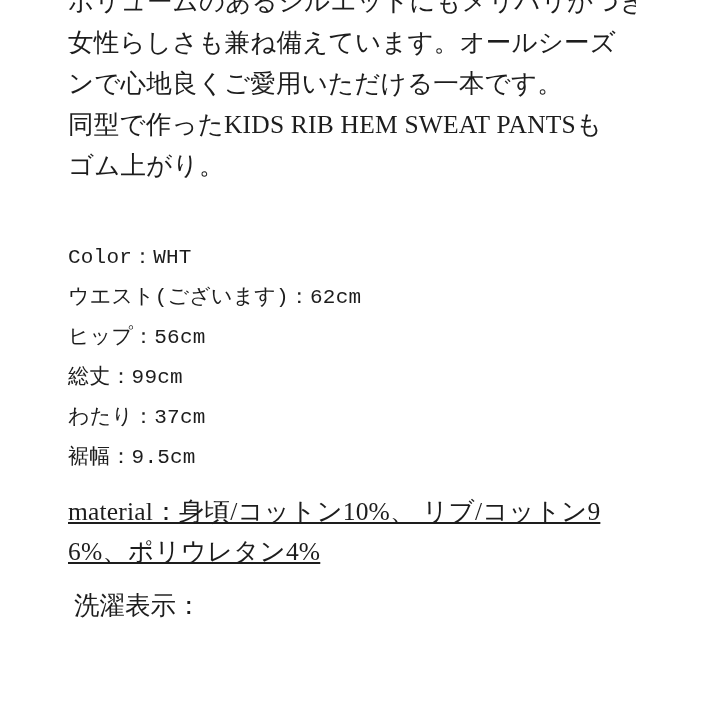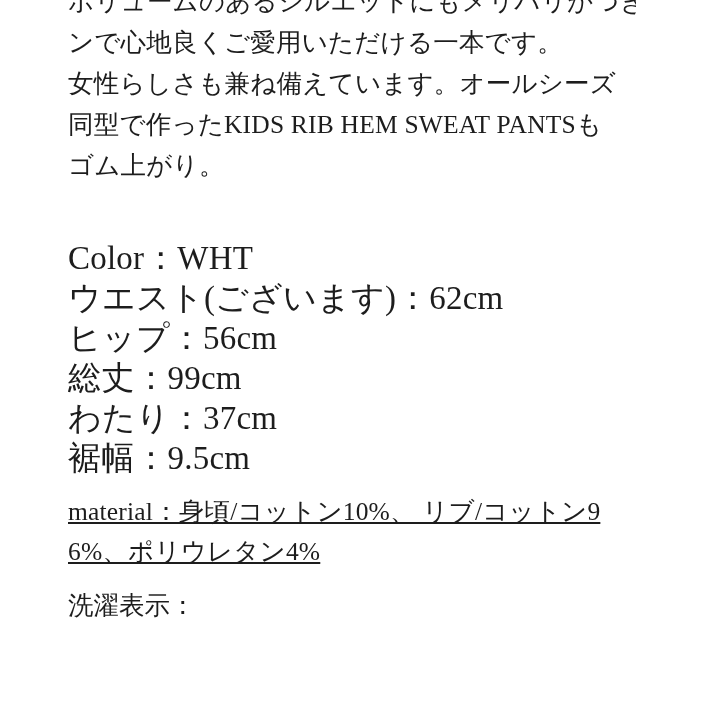--- a/index.html
+++ b/index.html
@@ -37,60 +37,61 @@
     overflow: hidden;
     position: relative;
   }
   .clip-top .desc-line {
     position: absolute;
     bottom: 0;
     left: 0;
   }
   .spacer-1 { height: 52px; }
   .spec-block {
-    font-size: 33px;
+    font-size: 21px;
     line-height: 40px;
     letter-spacing: 0.2px;
+    font-family: Liberation Mono, monospace;
   }
   .spec-line {
     white-space: nowrap;
   }
   .spacer-2 { height: 14px; }
   .material-block {
     font-size: 25.5px;
     line-height: 40px;
     letter-spacing: 0.2px;
     text-decoration: underline;
   }
   .spacer-3 { height: 14px; }
   .wash-block {
     font-size: 25.5px;
     line-height: 40px;
     display: flex;
     align-items: center;
   }
-  .wash-label { white-space: nowrap; }
+  .wash-label { white-space: nowrap; margin-left: 6px; }
   .wash-icon {
     display: inline-block;
     margin-left: 4px;
     position: relative;
     top: 2px;
   }
 </style>
 </head>
 <body>
 
 <div class="page">
 
   <div class="desc-block">
     <div class="clip-top">
       <div class="desc-line">ボリュームのあるシルエットにもメリハリがつき、</div>
     </div>
+    <div class="desc-line">女性らしさも兼ね備えています。オールシーズ</div>
     <div class="desc-line">ンで心地良くご愛用いただける一本です。</div>
-    <div class="desc-line">女性らしさも兼ね備えています。オールシーズ</div>
     <div class="desc-line">同型で作ったKIDS RIB HEM SWEAT PANTSも</div>
     <div class="desc-line">ゴム上がり。</div>
   </div>
 
   <div class="spacer-1"></div>
 
   <div class="spec-block">
     <div class="spec-line">Color：WHT</div>
     <div class="spec-line">ウエスト(ございます)：62cm</div>
     <div class="spec-line">ヒップ：56cm</div>

